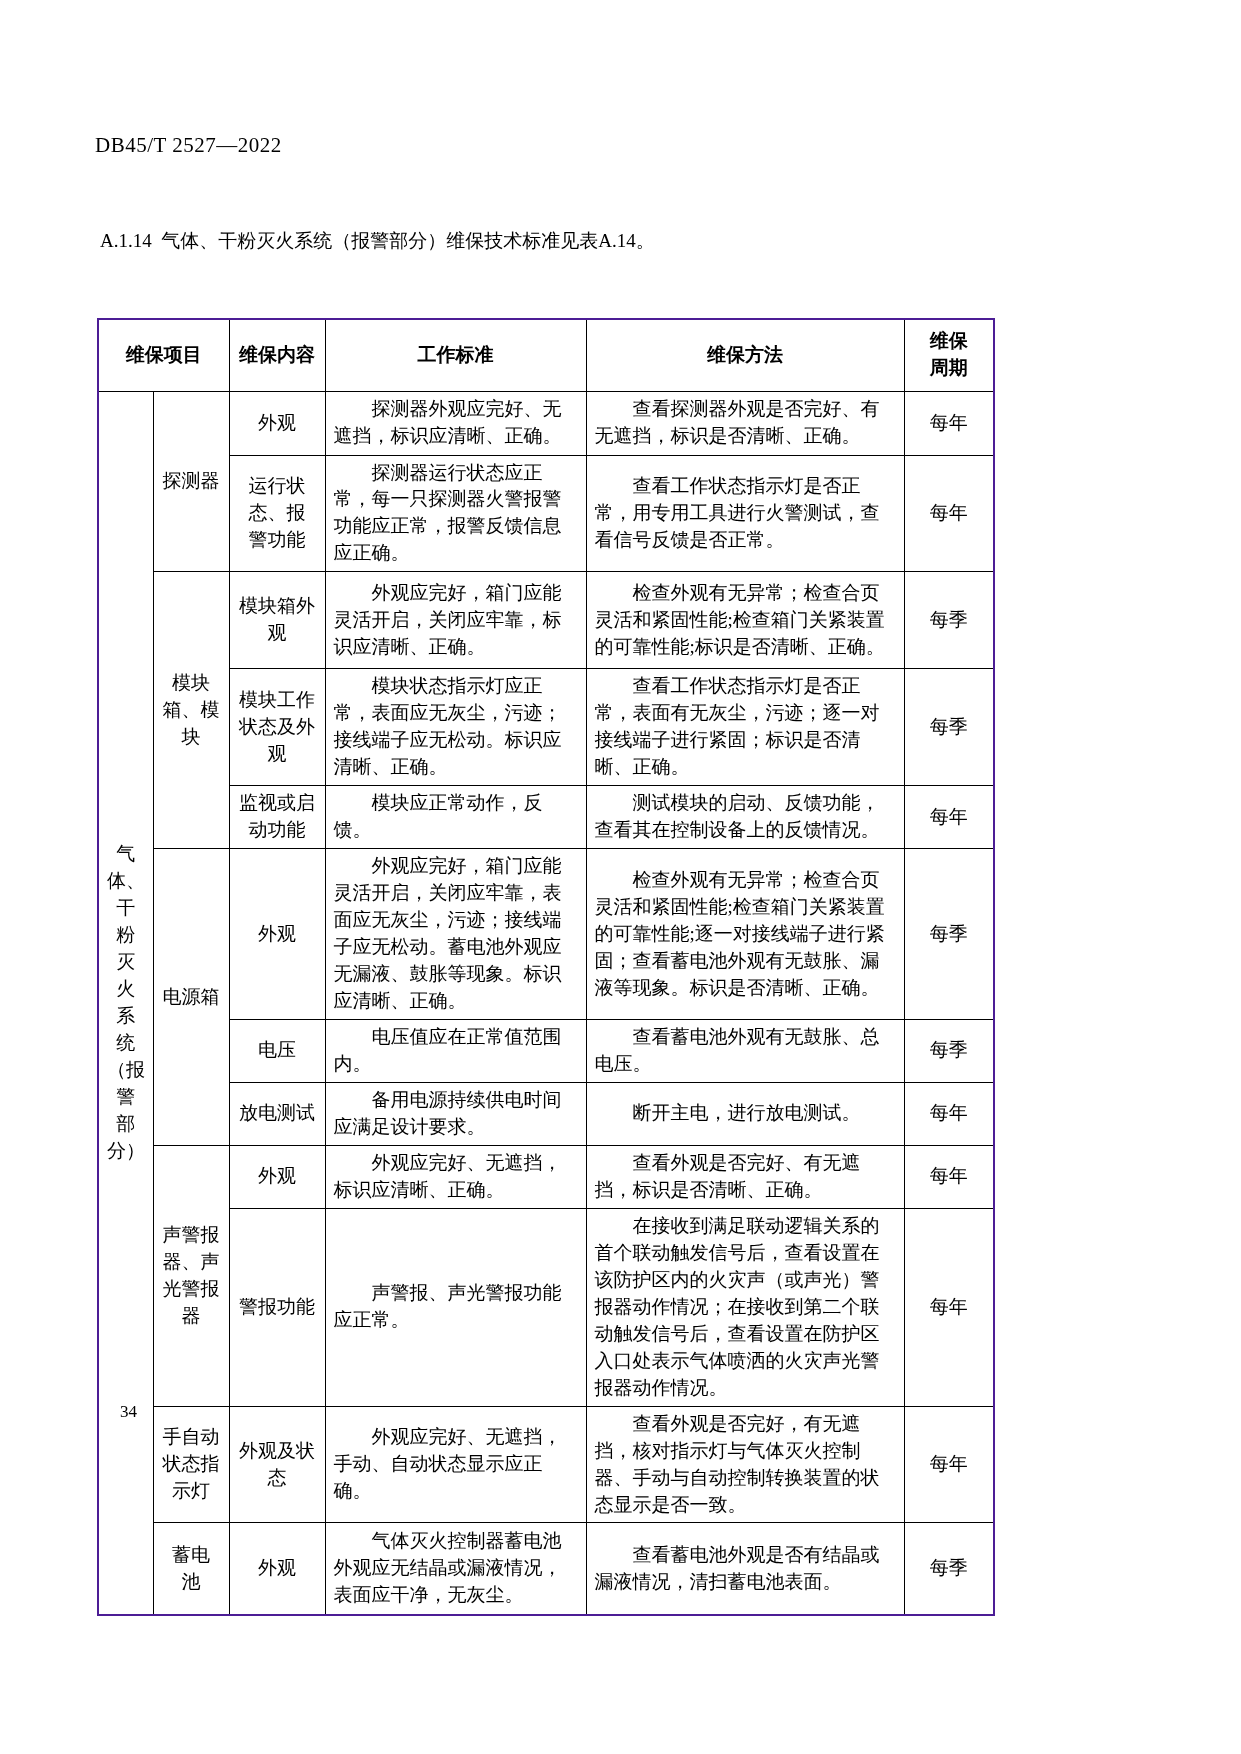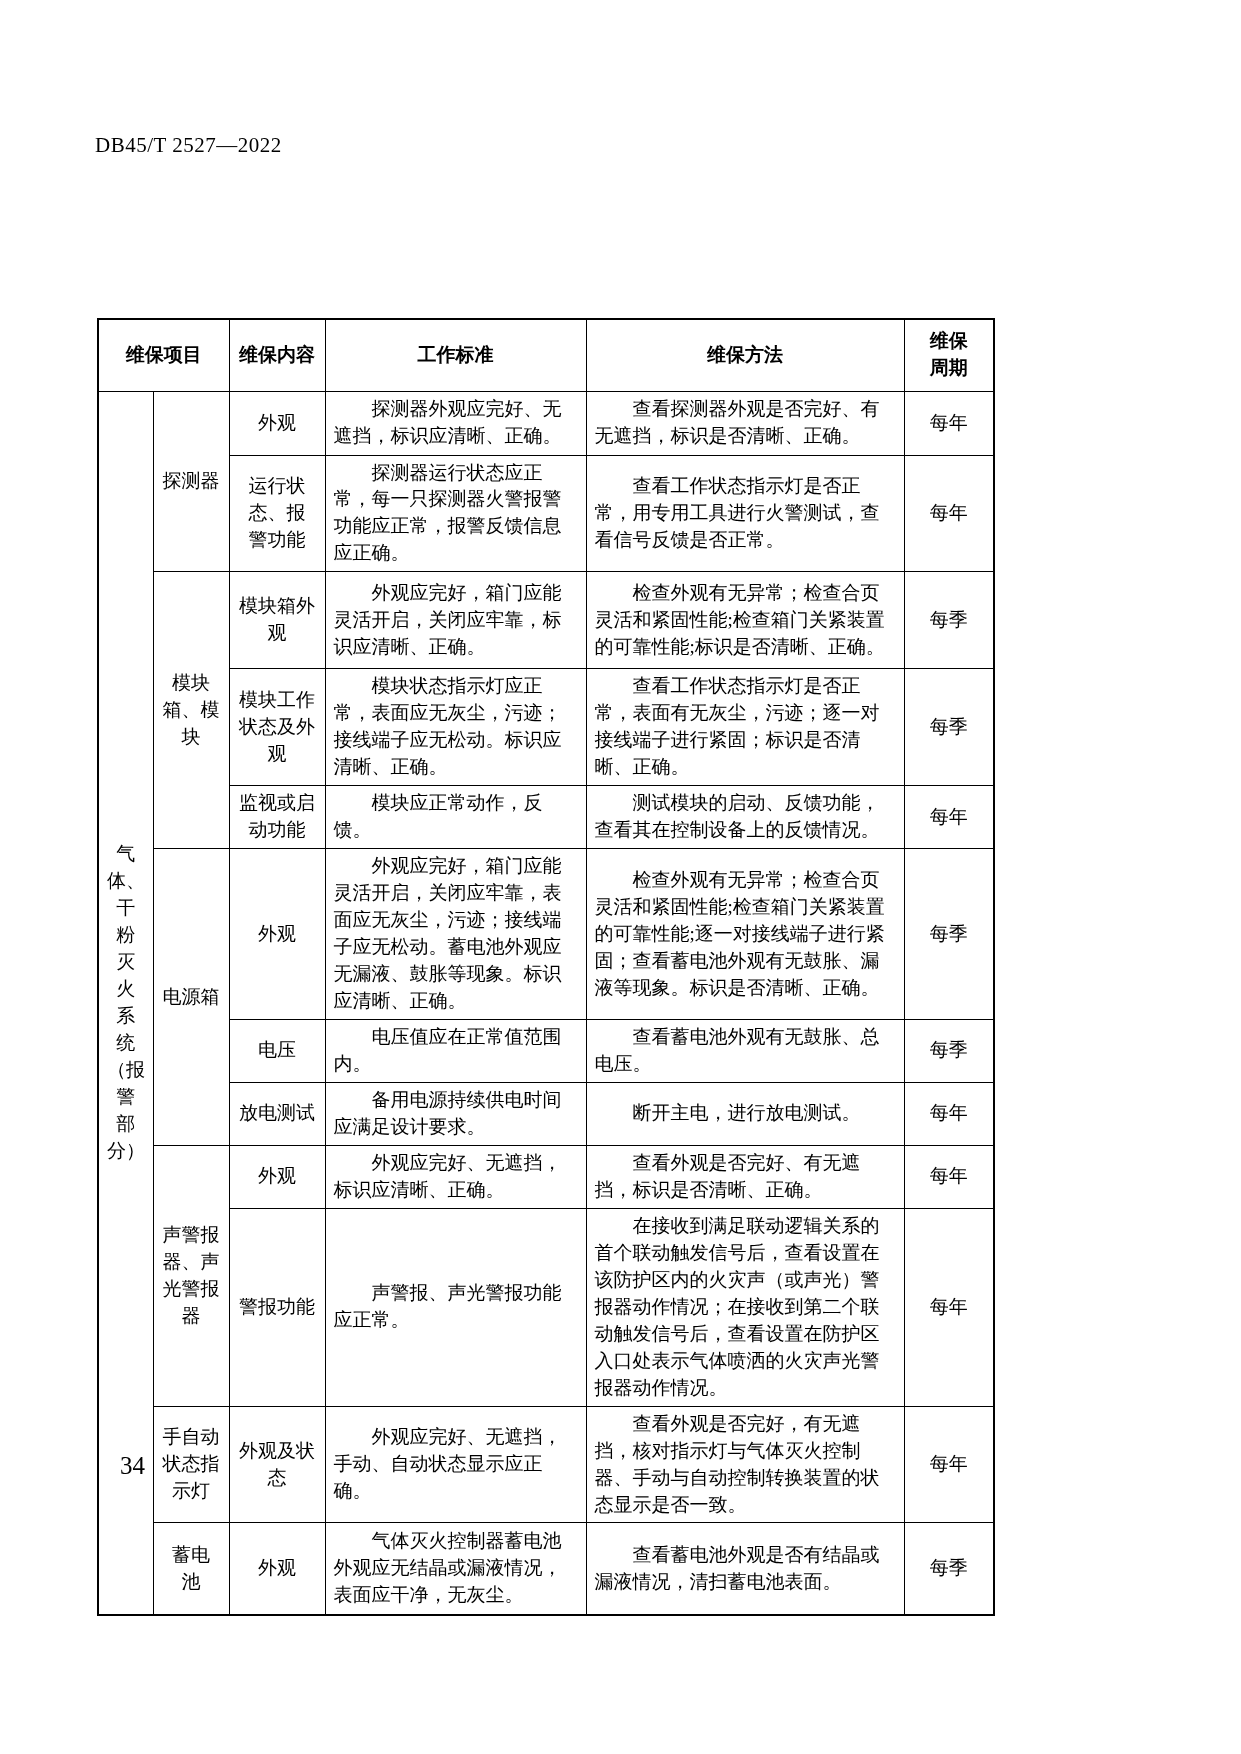--- a/index.html
+++ b/index.html
@@ -37,21 +37,21 @@
     font-weight: bold;
     font-size: 19px;
     font-family: "Liberation Sans", sans-serif;
   }
   table.maintenance {
     position: absolute;
     left: 97px; top: 318px;
     width: 896px;
     border-collapse: collapse;
     table-layout: fixed;
-    border: 2px solid #000000;
+    border: 2px solid #4c1d95;
   }
   table.maintenance th,
   table.maintenance td {
     border: 1.5px solid #000;
     font-size: 19px;
     line-height: 1.42;
     padding: 4px 8px;
     vertical-align: middle;
     overflow: hidden;
   }
@@ -87,31 +87,32 @@
     margin-left: 28px;
   }
   td.std, td.mth {
     text-align: left;
     text-indent: 2em;
     padding: 5px 8px;
   }
   td.per { text-align: center; }
   .page-number {
     position: absolute;
-    left: 120px; top: 1452px;
-    font-size: 25px;
+    left: 120px; top: 1402px;
+    font-size: 17px;
   }
 </style>
 </head>
 <body>
 
 <div class="page">
 
   <div class="doc-code">DB45/T 2527—2022</div>
 
+  <div class="intro">A.1.14  气体、干粉灭火系统（报警部分）维保技术标准见表A.14。</div>
 
 
   <table class="maintenance">
     <colgroup>
       <col style="width:55px">
       <col style="width:76px">
       <col style="width:96px">
       <col style="width:261px">
       <col style="width:318px">
       <col style="width:90px">

